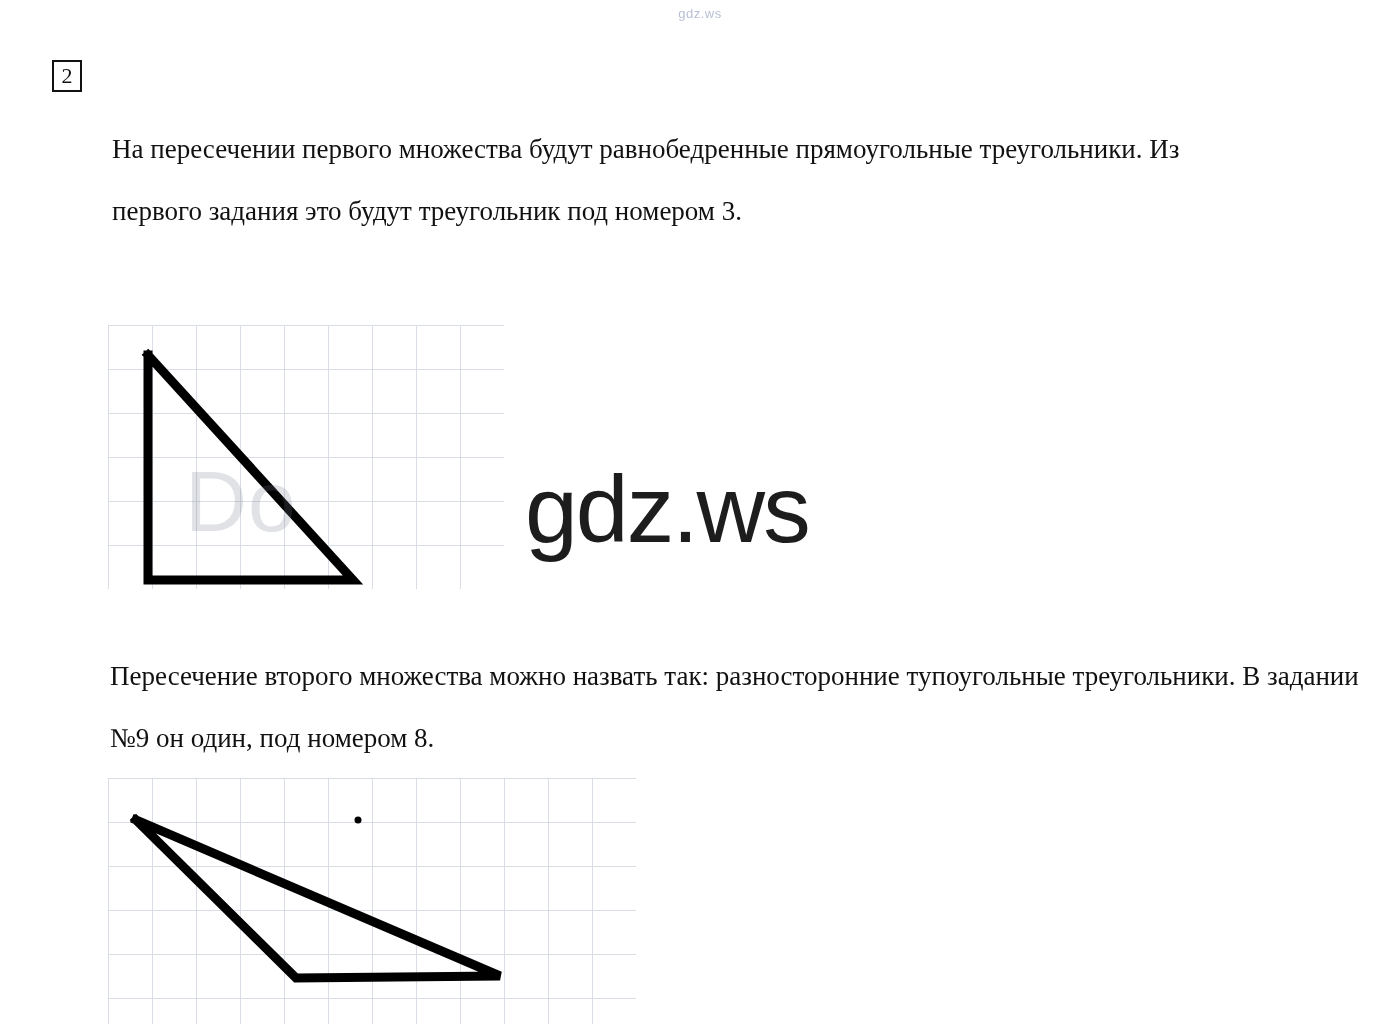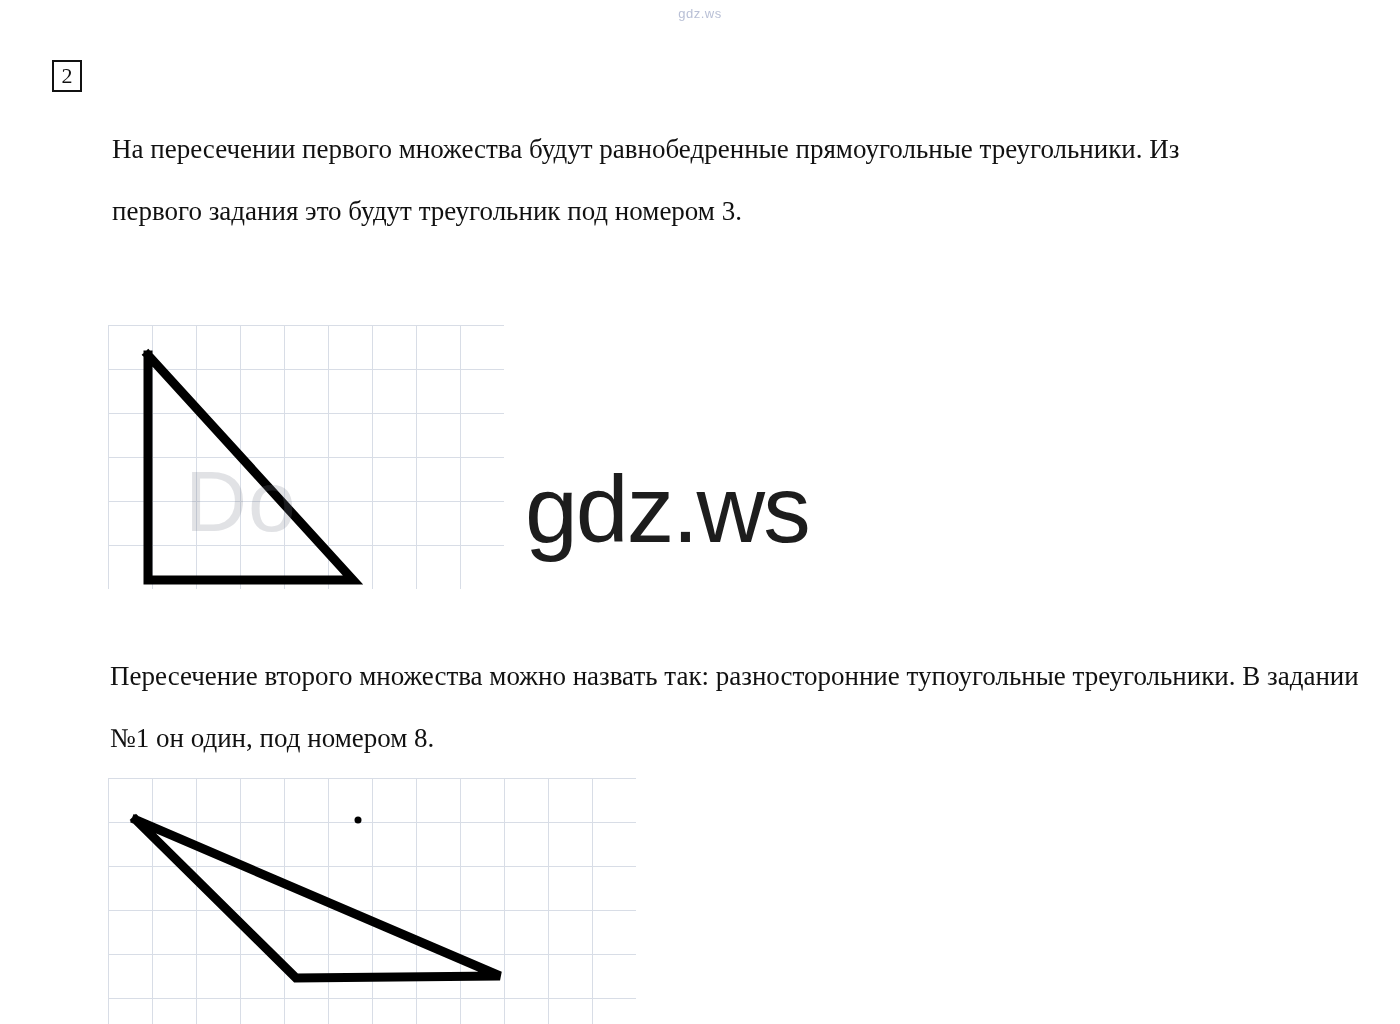--- a/index.html
+++ b/index.html
@@ -132,21 +132,21 @@
   <div class="grid-bg" style="width:396px;height:264px;background-size:44px 44px;"></div>
   <svg class="fig-svg" width="396" height="264" viewBox="0 0 396 264">
     <polyline points="40,30 40,255 245,255 40,30" fill="none" stroke="#000000" stroke-width="9" stroke-linecap="square" stroke-linejoin="miter"></polyline>
   </svg>
 </div>
 
 <div class="ghost-watermark">Do</div>
 
 <div class="main-watermark">gdz.ws</div>
 
-<div class="para" id="para-2">Пересечение второго множества можно назвать так: разносторонние тупоугольные треугольники. В задании №1 он один, под номером 8.</div>
+<div class="para" id="para-2">Пересечение второго множества можно назвать так: разносторонние тупоугольные треугольники. В задании №9 он один, под номером 8.</div>
 
 <div class="figure" id="figure-2">
   <div class="grid-bg" style="width:528px;height:246px;background-size:44px 44px;"></div>
   <svg class="fig-svg" width="528" height="246" viewBox="0 0 528 246">
     <polyline points="28,42 188,200 392,198 28,42" fill="none" stroke="#000000" stroke-width="9" stroke-linecap="square" stroke-linejoin="miter"></polyline>
     <circle cx="250" cy="42" r="3.5" fill="#000000"></circle>
   </svg>
 </div>
 
 </body></html>

